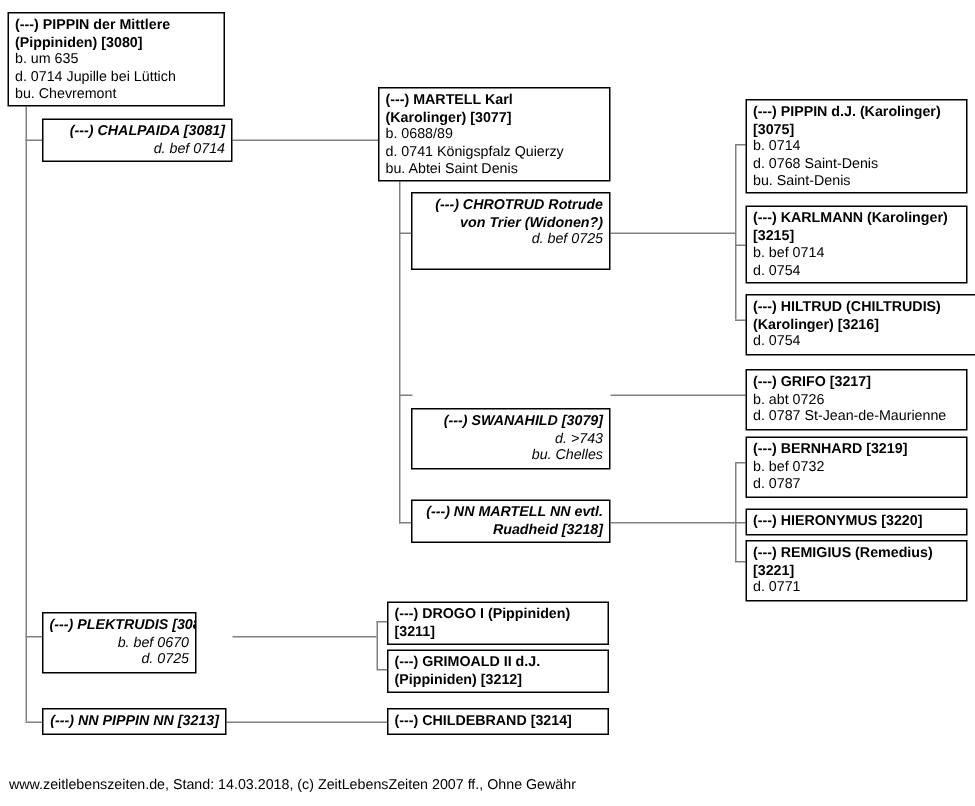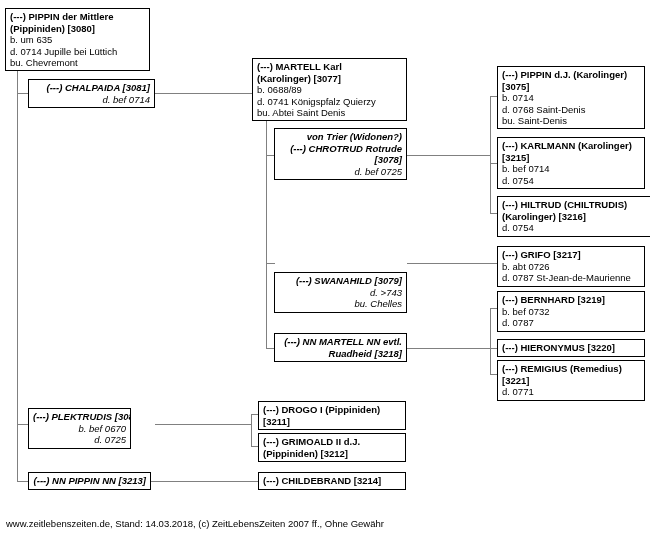--- a/index.html
+++ b/index.html
@@ -98,23 +98,22 @@
 
   <div class="node" style="left:252px;top:58px;width:155px;height:63px;">
     <div class="nm">(---) MARTELL Karl</div>
     <div class="nm">(Karolinger) [3077]</div>
     <div class="ev">b. 0688/89</div>
     <div class="ev">d. 0741 Königspfalz Quierzy</div>
     <div class="ev">bu.  Abtei Saint Denis</div>
   </div>
 
   <div class="node ital" style="left:274px;top:128px;width:133px;height:52px;">
+    <div class="nm">(---) CHROTRUD Rotrude</div>
     <div class="nm">von Trier (Widonen?)</div>
-    <div class="nm">(---) CHROTRUD Rotrude</div>
-    <div class="nm">[3078]</div>
     <div class="ev">d. bef 0725</div>
   </div>
 
   <div class="node ital" style="left:274px;top:240px;width:133px;height:41px;margin-top:32px;">
     <div class="nm">(---) SWANAHILD [3079]</div>
     <div class="ev">d. &gt;743</div>
     <div class="ev">bu.  Chelles</div>
   </div>
 
   <div class="node ital" style="left:274px;top:333px;width:133px;height:29px;">

